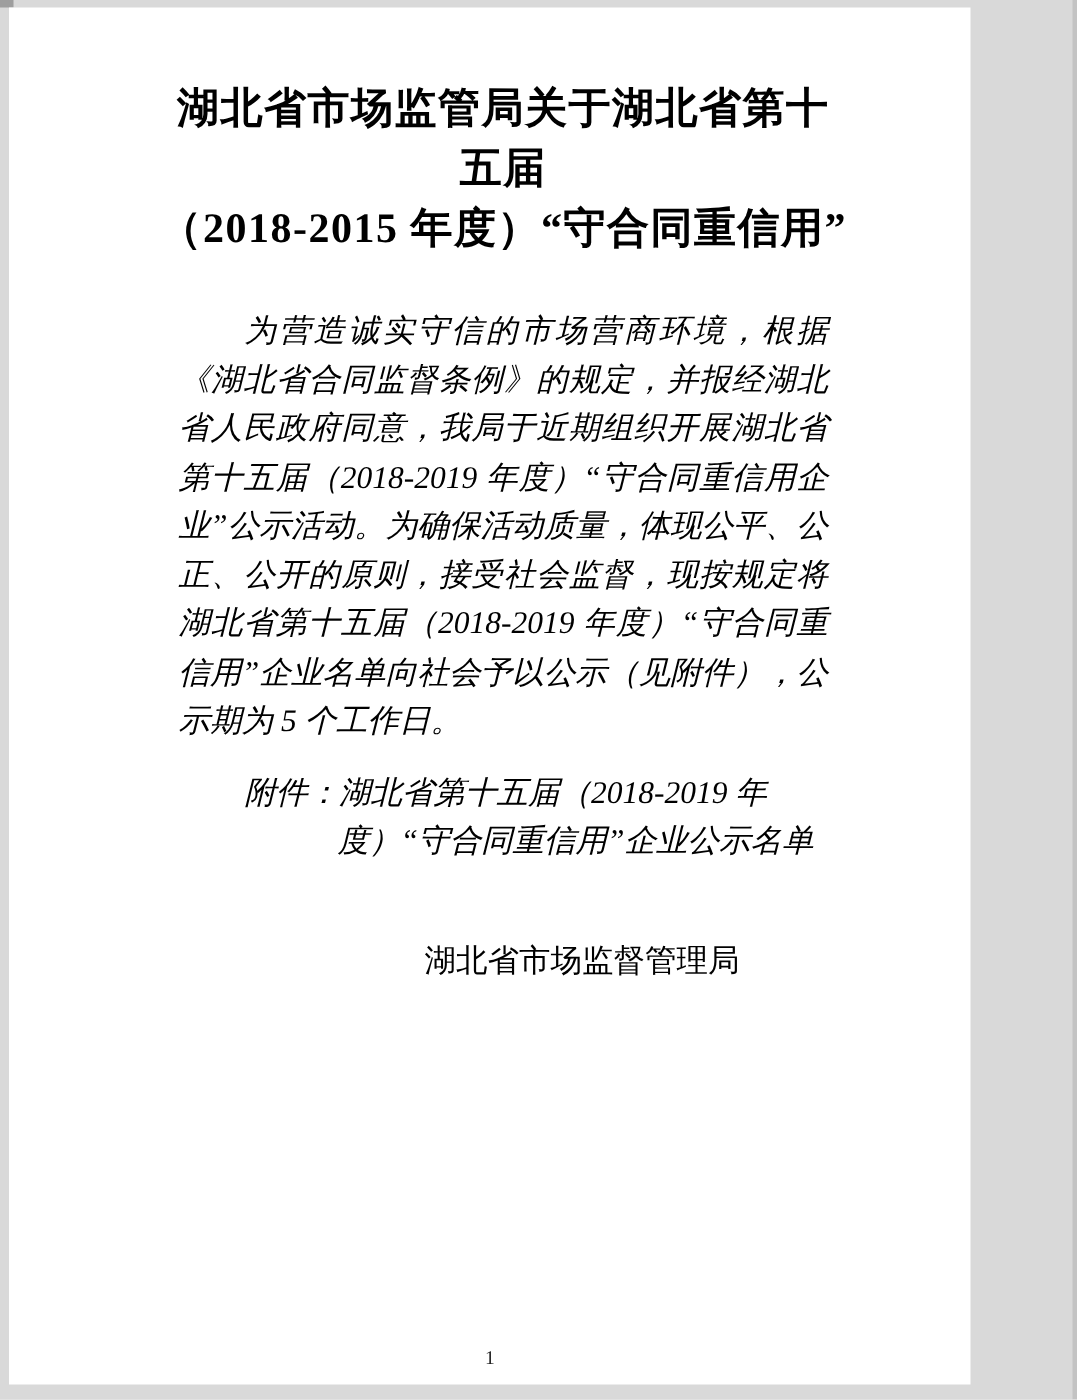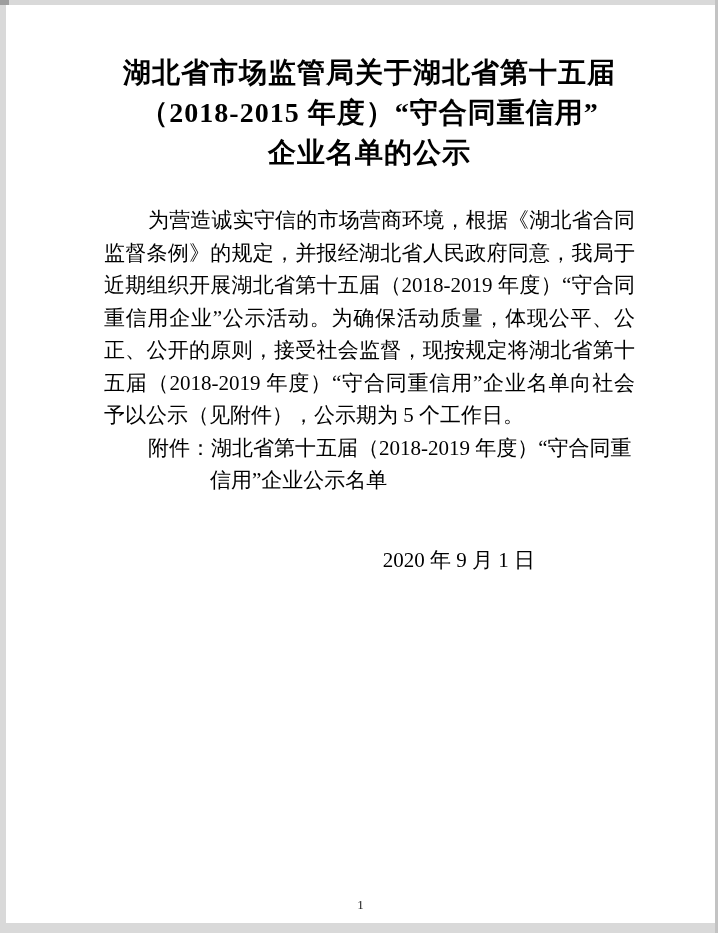--- a/index.html
+++ b/index.html
@@ -21,41 +21,42 @@
   }
   .edge-right {
     position: absolute;
     right: 0; top: 0;
     width: 3px; height: 100%;
     background: #c3c3c3;
   }
   .page {
     position: absolute;
     left: 6px; top: 5px;
-    width: 709px; height: 918px;
+    width: 641px; height: 918px;
     background: #ffffff;
     padding: 48px 80px 0 98px;
   }
   .doc-title {
     text-align: center;
     font-size: 28px;
     font-weight: bold;
     line-height: 40px;
     letter-spacing: 1px;
   }
   .doc-title .title-line { display: block; }
   .doc-body {
     margin-top: 31px;
     font-size: 21px;
     line-height: 32.5px;
     text-align: justify;
   }
   .doc-body p {
     text-indent: 44px;
-    margin: 0;
+    margin: 15px;
+    font-style: italic;
   }
   .doc-body p.attachment {
     text-align: left;
     padding-left: 106px;
     text-indent: -62px;
   }
   .signature {
     margin-top: 42px;
     font-size: 21px;
     line-height: 42px;
@@ -76,28 +77,27 @@
 
 <div class="viewport">
   <div class="scan-corner"></div>
   <div class="edge-right"></div>
 
   <div class="page">
 
     <h1 class="doc-title">
       <span class="title-line">湖北省市场监管局关于湖北省第十五届</span>
       <span class="title-line">（2018-2015 年度）“守合同重信用”</span>
-      <span class="title-line">企业名单的公示</span>
     </h1>
 
     <div class="doc-body">
       <p>为营造诚实守信的市场营商环境，根据《湖北省合同监督条例》的规定，并报经湖北省人民政府同意，我局于近期组织开展湖北省第十五届（2018-2019 年度）“守合同重信用企业”公示活动。为确保活动质量，体现公平、公正、公开的原则，接受社会监督，现按规定将湖北省第十五届（2018-2019 年度）“守合同重信用”企业名单向社会予以公示（见附件），公示期为 5 个工作日。</p>
       <p class="attachment"><span>附件：</span><span>湖北省第十五届（2018-2019 年度）“守合同重信用”企业公示名单</span></p>
     </div>
 
     <div class="signature">
-      <div class="sig-date">2020 年 9 月 1 日</div>
+      <div class="sig-org">湖北省市场监督管理局</div>
     </div>
 
     <div class="page-number">1</div>
 
   </div>
 </div>
 
 </body></html>

